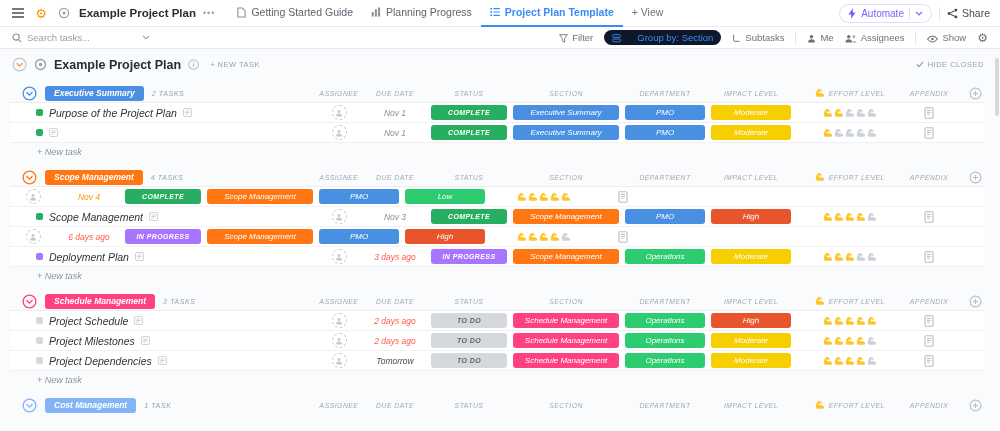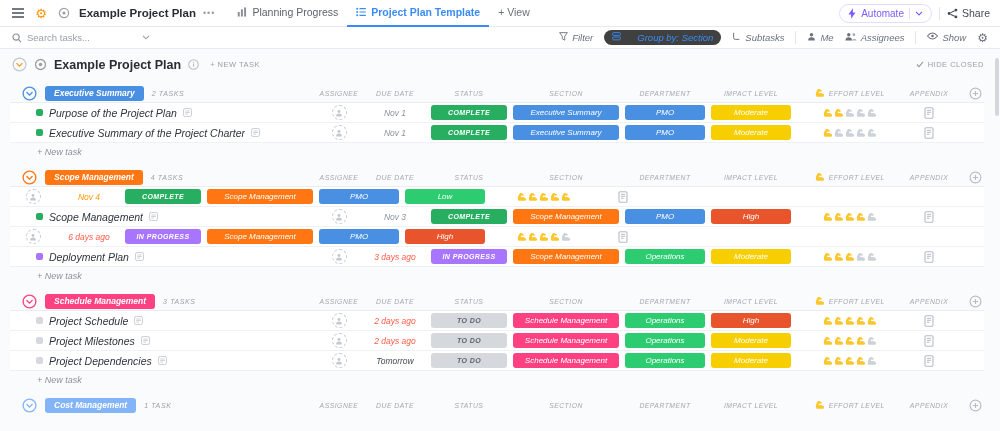--- a/index.html
+++ b/index.html
@@ -21,22 +21,22 @@
   .automate-btn { display:flex; align-items:center; gap:5px; border:1px solid #e4dcff; background:#fff; color:#7c5cff; font-size:10px; padding:3px 8px; border-radius:13px; cursor:pointer; white-space:nowrap; }
   .automate-btn .div-v { width:1px; height:11px; background:#e4dcff; }
   .v-sep { width:1px; height:13px; background:#e3e6ea; }
   .share-btn { display:flex; align-items:center; gap:4px; color:#454b54; font-size:10.5px; cursor:pointer; white-space:nowrap; }
 
   
   .toolbar { height:22px; background:#fff; border-bottom:1px solid #e8eaee; display:flex; align-items:center; padding:0 12px; gap:11px; }
   .search { display:flex; align-items:center; gap:5px; color:#8a8f98; }
   .search input { border:none; outline:none; background:transparent; font-family:inherit; font-size:9.5px; color:#555b64; width:110px; }
   .search input::placeholder { color:#9aa0a8; }
-  .tb-item { display:flex; align-items:flex-start; gap:4px; color:#6b717c; font-size:9.5px; cursor:pointer; white-space:nowrap;font-style:italic; }
-  .tb-item.groupby { background:#404040; color:#3b8bf6; border-radius:10px; padding:2px 8px;gap:16px; }
+  .tb-item { display:flex; align-items:flex-end; gap:4px; color:#6b717c; font-size:9.5px; cursor:pointer; white-space:nowrap; }
+  .tb-item.groupby { background:#0f172a; color:#3b8bf6; border-radius:10px; padding:2px 8px;gap:16px; }
 
   
   .content { padding:8px 16px 0 10px; }
   .page-head { display:flex; align-items:center; gap:7px; padding-left:2px; }
   .page-title { font-weight:bold; font-size:12.5px; color:#292d34; }
   .newtask-top { font-size:7.5px; color:#9aa0a8; letter-spacing:.5px; cursor:pointer; margin-left:4px; }
   .hide-closed { margin-left:auto; font-size:7.5px; color:#9aa0a8; letter-spacing:.5px; cursor:pointer; display:flex; gap:4px; align-items:center; }
   .page-desc { margin:7px 0 0 22px; font-size:10.5px; color:#33373e; }
   .page-desc b { font-weight:bold; }
 
@@ -91,20 +91,26 @@
   <span class="icon-btn">
     <svg width="12" height="12" viewBox="0 0 12 12">
         <circle cx="6" cy="6" r="4.6" fill="none" stroke="#9aa0a8" stroke-width="1.2"></circle>
         <circle cx="6" cy="6" r="1.6" fill="#9aa0a8"></circle>
       </svg>
   </span>
   <span class="tb-title">Example Project Plan</span>
   <span class="ellipsis">•••</span>
   <div class="tabs">
     <div class="tab">
+      <svg width="9" height="11" viewBox="0 0 10 12">
+          <path d="M1 1 h5 l3 3 v7 h-8 z" fill="none" stroke="#8a909a" stroke-width="1.2"></path>
+        </svg>
+      <span>Getting Started Guide</span>
+    </div>
+    <div class="tab">
       <svg width="10" height="10" viewBox="0 0 11 11">
           <rect x="0.8" y="5.5" width="2.2" height="5" fill="#8a909a"></rect>
           <rect x="4.3" y="2.5" width="2.2" height="8" fill="#8a909a"></rect>
           <rect x="7.8" y="0.5" width="2.2" height="10" fill="#8a909a"></rect>
         </svg>
       <span>Planning Progress</span>
     </div>
     <div class="tab active">
       <svg width="10" height="10" viewBox="0 0 11 11">
           <circle cx="1.3" cy="1.8" r="1.1" fill="#3b8bf6"></circle>
@@ -317,21 +323,20 @@
                   <rect x="1" y="0.8" width="8" height="10.4" rx="1" fill="none" stroke="#b6bcc6" stroke-width="1.1"></rect>
                   <path d="M3 3.3 h4 M3 5.3 h4 M3 7.3 h2.5" stroke="#b6bcc6" stroke-width="1" fill="none"></path>
                 </svg>
               </span>
             </div>
       <div class="c-end"></div>
     </div>
     <div class="task-row">
       <div class="row-name">
         <span class="bullet" style="background:#27ae60"></span>
-        <span class="task-title">Executive Summary of the Project Charter</span>
         <span style="display:flex;">
                 <svg width="9" height="9" viewBox="0 0 10 10">
                   <rect x="0.5" y="0.5" width="9" height="9" rx="2" fill="none" stroke="#c2c7d0" stroke-width="1"></rect>
                   <path d="M2.5 3.3 h5 M2.5 5 h5 M2.5 6.8 h3" stroke="#c2c7d0" stroke-width="0.9" fill="none"></path>
                 </svg>
               </span>
       </div>
       <div class="c-assignee">
               <span class="assignee-circle">
                 <svg width="8" height="8" viewBox="0 0 10 10">

